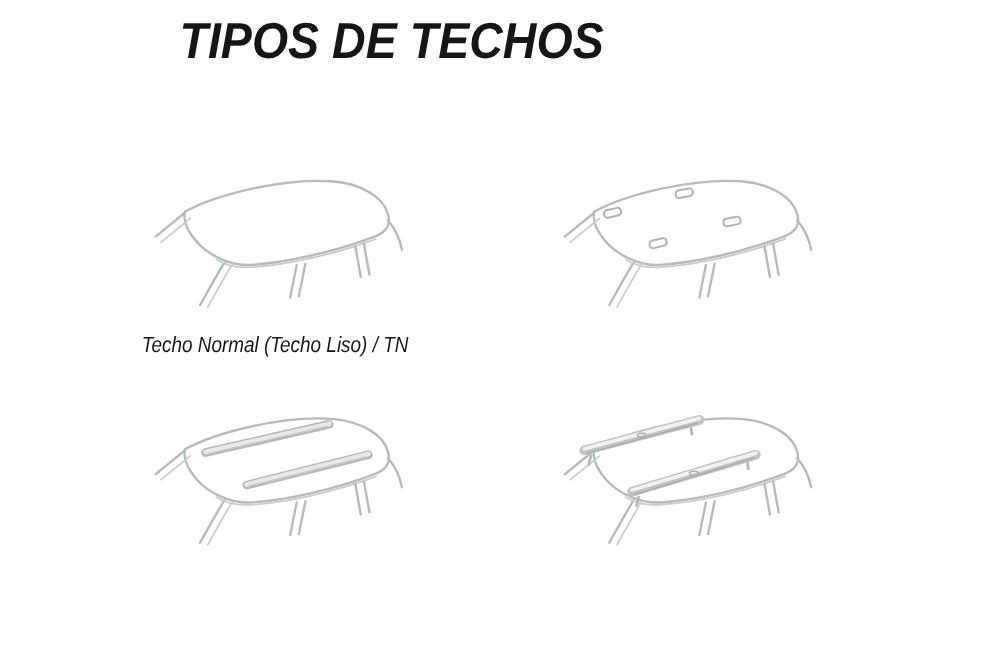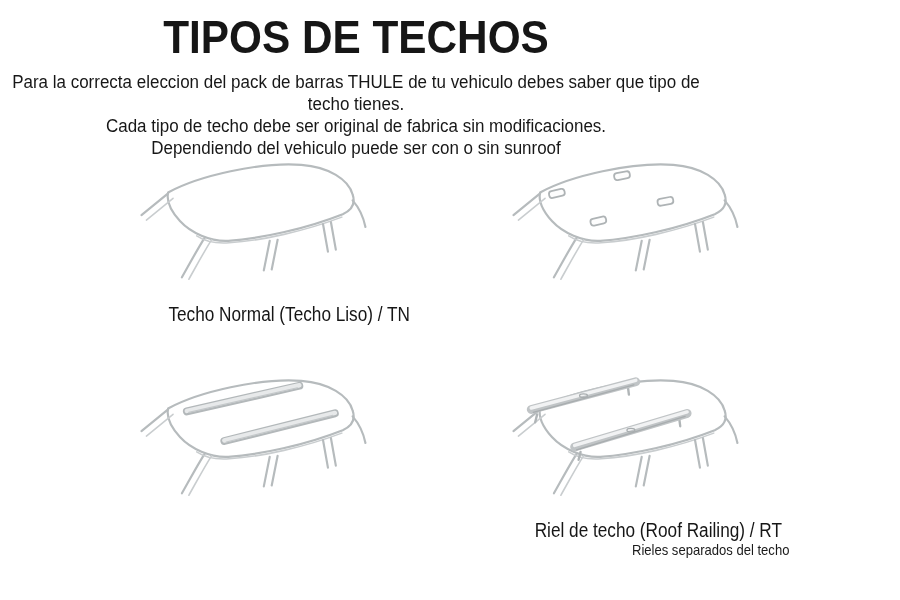--- a/index.html
+++ b/index.html
@@ -3,21 +3,21 @@
 <meta charset="utf-8">
 <style>
   html,body{margin:0;padding:0;}
   body{
     width:900px;height:600px;
     background:#ffffff;
     font-family:"Liberation Sans","DejaVu Sans",sans-serif;
     color:#151515;
     overflow:hidden;
   }
-  .canvas{position:relative;width:712px;height:600px;background:#ffffff;}
+  .canvas{position:relative;width:712px;height:600px;background:#ffffff;font-style:italic;}
 
   .title{
     position:absolute;top:12px;left:0;right:0;margin:0;
     text-align:center;
     font-size:46px;line-height:50px;font-weight:700;
     letter-spacing:0px;
     transform:scaleX(0.92);
     transform-origin:50% 50%;
     color:#161616;
   }
@@ -32,21 +32,21 @@
   .roof-card{
     position:absolute;width:372px;margin:0;padding:0;
   }
   .pos-tl{left:64px;top:152px;}
   .pos-tr{left:436px;top:152px;}
   .pos-bl{left:64px;top:368px;}
   .pos-br{left:436px;top:368px;}
 
   .sketch{display:block;margin:0 auto;}
 
-  .roof-card figcaption{text-align:right;margin-top:2px;}
+  .roof-card figcaption{text-align:center;margin-top:2px;}
   .caption{
     font-size:20px;line-height:24px;font-weight:500;
     transform:scaleX(0.86);transform-origin:50% 50%;
     color:#161616;white-space:nowrap;
   }
   .subcaption{
     font-size:14.5px;line-height:17px;font-weight:500;
     transform:scaleX(0.9);transform-origin:50% 50%;
     color:#1b1b1b;white-space:nowrap;
   }
@@ -128,25 +128,20 @@
         <path class="bar-outer" d="M92,80 L206,46"></path>
         <path class="bar-hi" d="M92,78.5 L206,44.5"></path>
         <path class="bar-edge" d="M94,83 L204,49"></path>
         <ellipse class="bar-edge" cx="149" cy="63" rx="4" ry="1.8"></ellipse>
       </g>
     </defs>
   </svg>
 
   <h1 class="title">TIPOS DE TECHOS</h1>
 
-  <div class="intro">
-    <p>Para la correcta eleccion del pack de barras THULE de tu vehiculo debes saber que tipo de techo tienes.</p>
-    <p>Cada tipo de techo debe ser original de fabrica sin modificaciones.</p>
-    <p>Dependiendo del vehiculo puede ser con o sin sunroof</p>
-  </div>
 
   <figure class="roof-card pos-tl">
     <svg class="sketch" width="290" height="148" viewBox="0 0 280 150">
       <use href="#roof-base"></use>
     </svg>
     <figcaption>
       <div class="caption">Techo Normal (Techo Liso) / TN</div>
     </figcaption>
   </figure>
 
@@ -162,19 +157,15 @@
       <use href="#roof-base"></use>
       <use href="#flush-rails"></use>
     </svg>
   </figure>
 
   <figure class="roof-card pos-br">
     <svg class="sketch" width="290" height="148" viewBox="0 0 280 150">
       <use href="#roof-base"></use>
       <use href="#raised-rails"></use>
     </svg>
-    <figcaption>
-      <div class="caption">Riel de techo (Roof Railing) / RT</div>
-      <div class="subcaption">Rieles separados del techo</div>
-    </figcaption>
   </figure>
 
 </div>
 
 </body></html>

